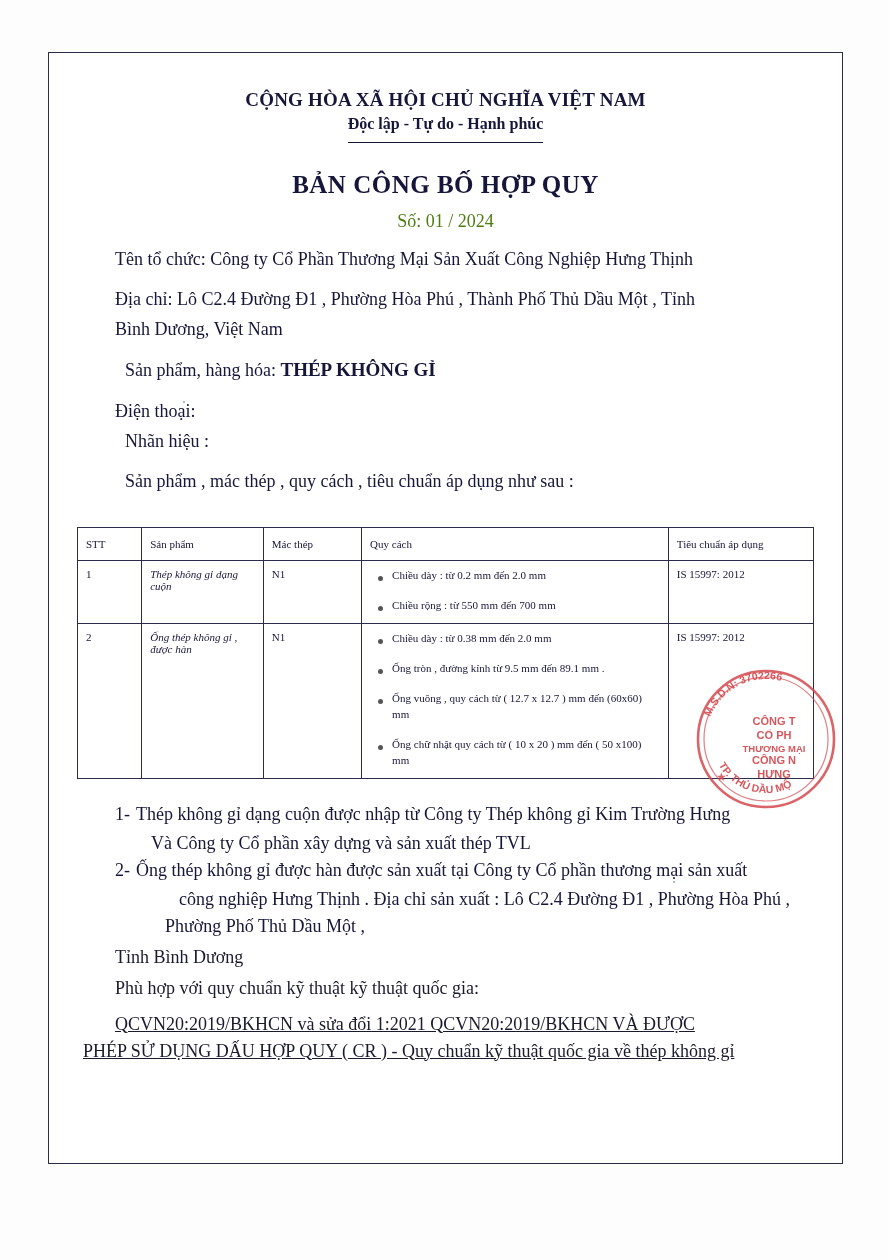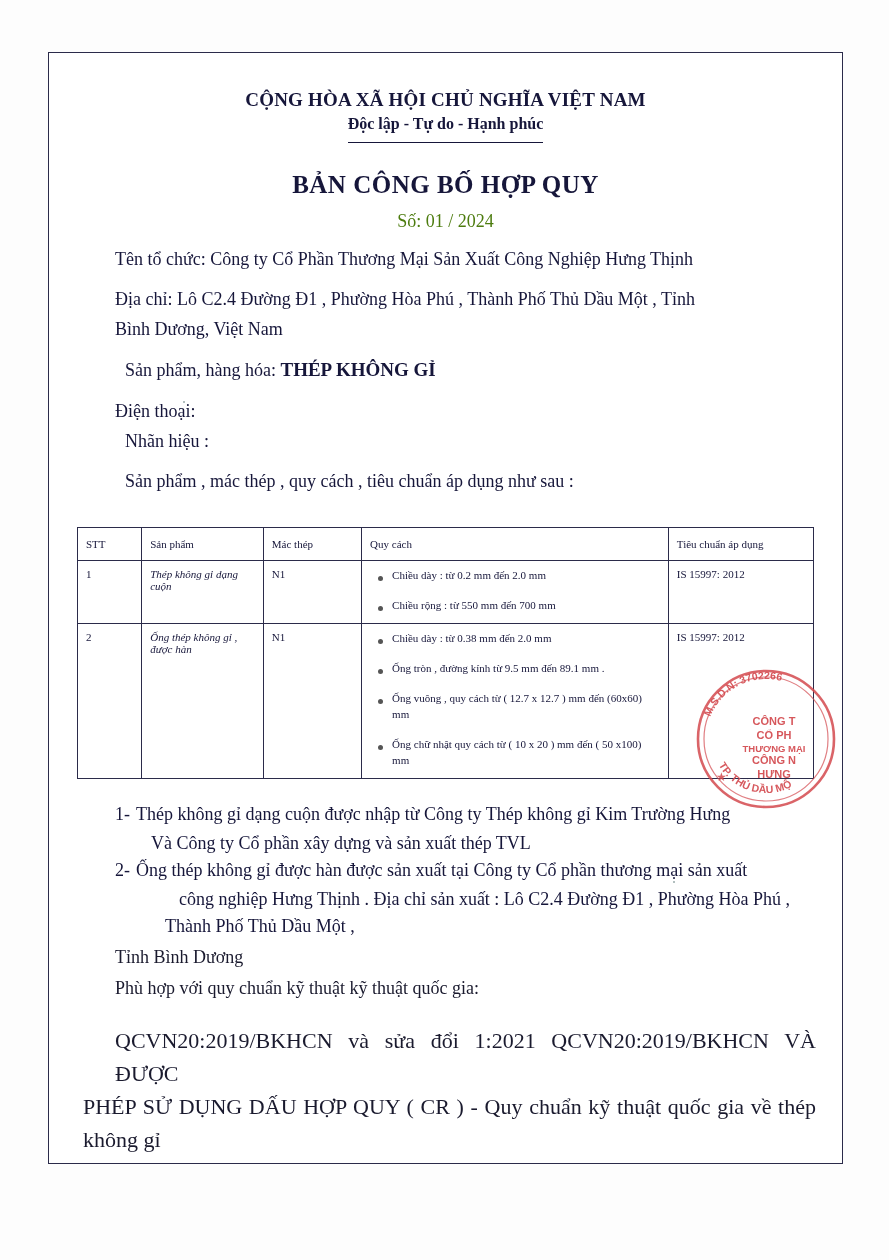--- a/index.html
+++ b/index.html
@@ -152,26 +152,27 @@
     margin-left: 36px;
   }
   .tail-line {
     margin-top: 4px;
     padding-left: 52px;
     padding-right: 12px;
     font-size: 18px;
     line-height: 1.5;
   }
   .tail-block {
-    margin-top: 22px;
+    margin-top: 9px;
     padding-left: 20px;
     padding-right: 12px;
-    font-size: 22px;
+    font-size: 18px;
     line-height: 1.5;
     text-align: justify;
+    text-decoration: underline;
   }
   .tail-block .ind { padding-left: 32px; display: block; }
   .stamp {
     position: absolute;
     right: -14px;
     top: 600px;
     width: 152px;
     height: 152px;
     pointer-events: none;
   }
@@ -252,21 +253,21 @@
         <div class="note-item">
           <span class="note-num">1-</span>
           <span class="note-text">Thép không gỉ dạng cuộn được nhập từ Công ty Thép không gỉ Kim Trường Hưng</span>
         </div>
         <div class="note-cont">Và Công ty Cổ phần xây dựng và sản xuất thép TVL</div>
         <div class="note-item">
           <span class="note-num">2-</span>
           <span class="note-text">Ống thép không gỉ được hàn được sản xuất tại Công ty Cổ phần thương mại sản xuất</span>
         </div>
         <div class="note-cont" style="padding-left:28px">công nghiệp Hưng Thịnh . Địa chỉ sản xuất : Lô C2.4 Đường Đ1 , Phường Hòa Phú ,</div>
-        <div class="note-cont" style="padding-left:14px">Thành Phố Thủ Dầu Một ,</div>
+        <div class="note-cont" style="padding-left:14px">Phường Phố Thủ Dầu Một ,</div>
       </div>
 
       <div class="tail-line">Tỉnh Bình Dương</div>
       <div class="tail-line">Phù hợp với quy chuẩn kỹ thuật kỹ thuật quốc gia:</div>
       <div class="tail-block">
         <span class="ind">QCVN20:2019/BKHCN và sửa đổi 1:2021  QCVN20:2019/BKHCN VÀ ĐƯỢC</span>
         <span>PHÉP SỬ DỤNG DẤU HỢP QUY ( CR ) -  Quy chuẩn kỹ thuật quốc gia về thép không gỉ</span>
       </div>
 
       <div class="stamp">

